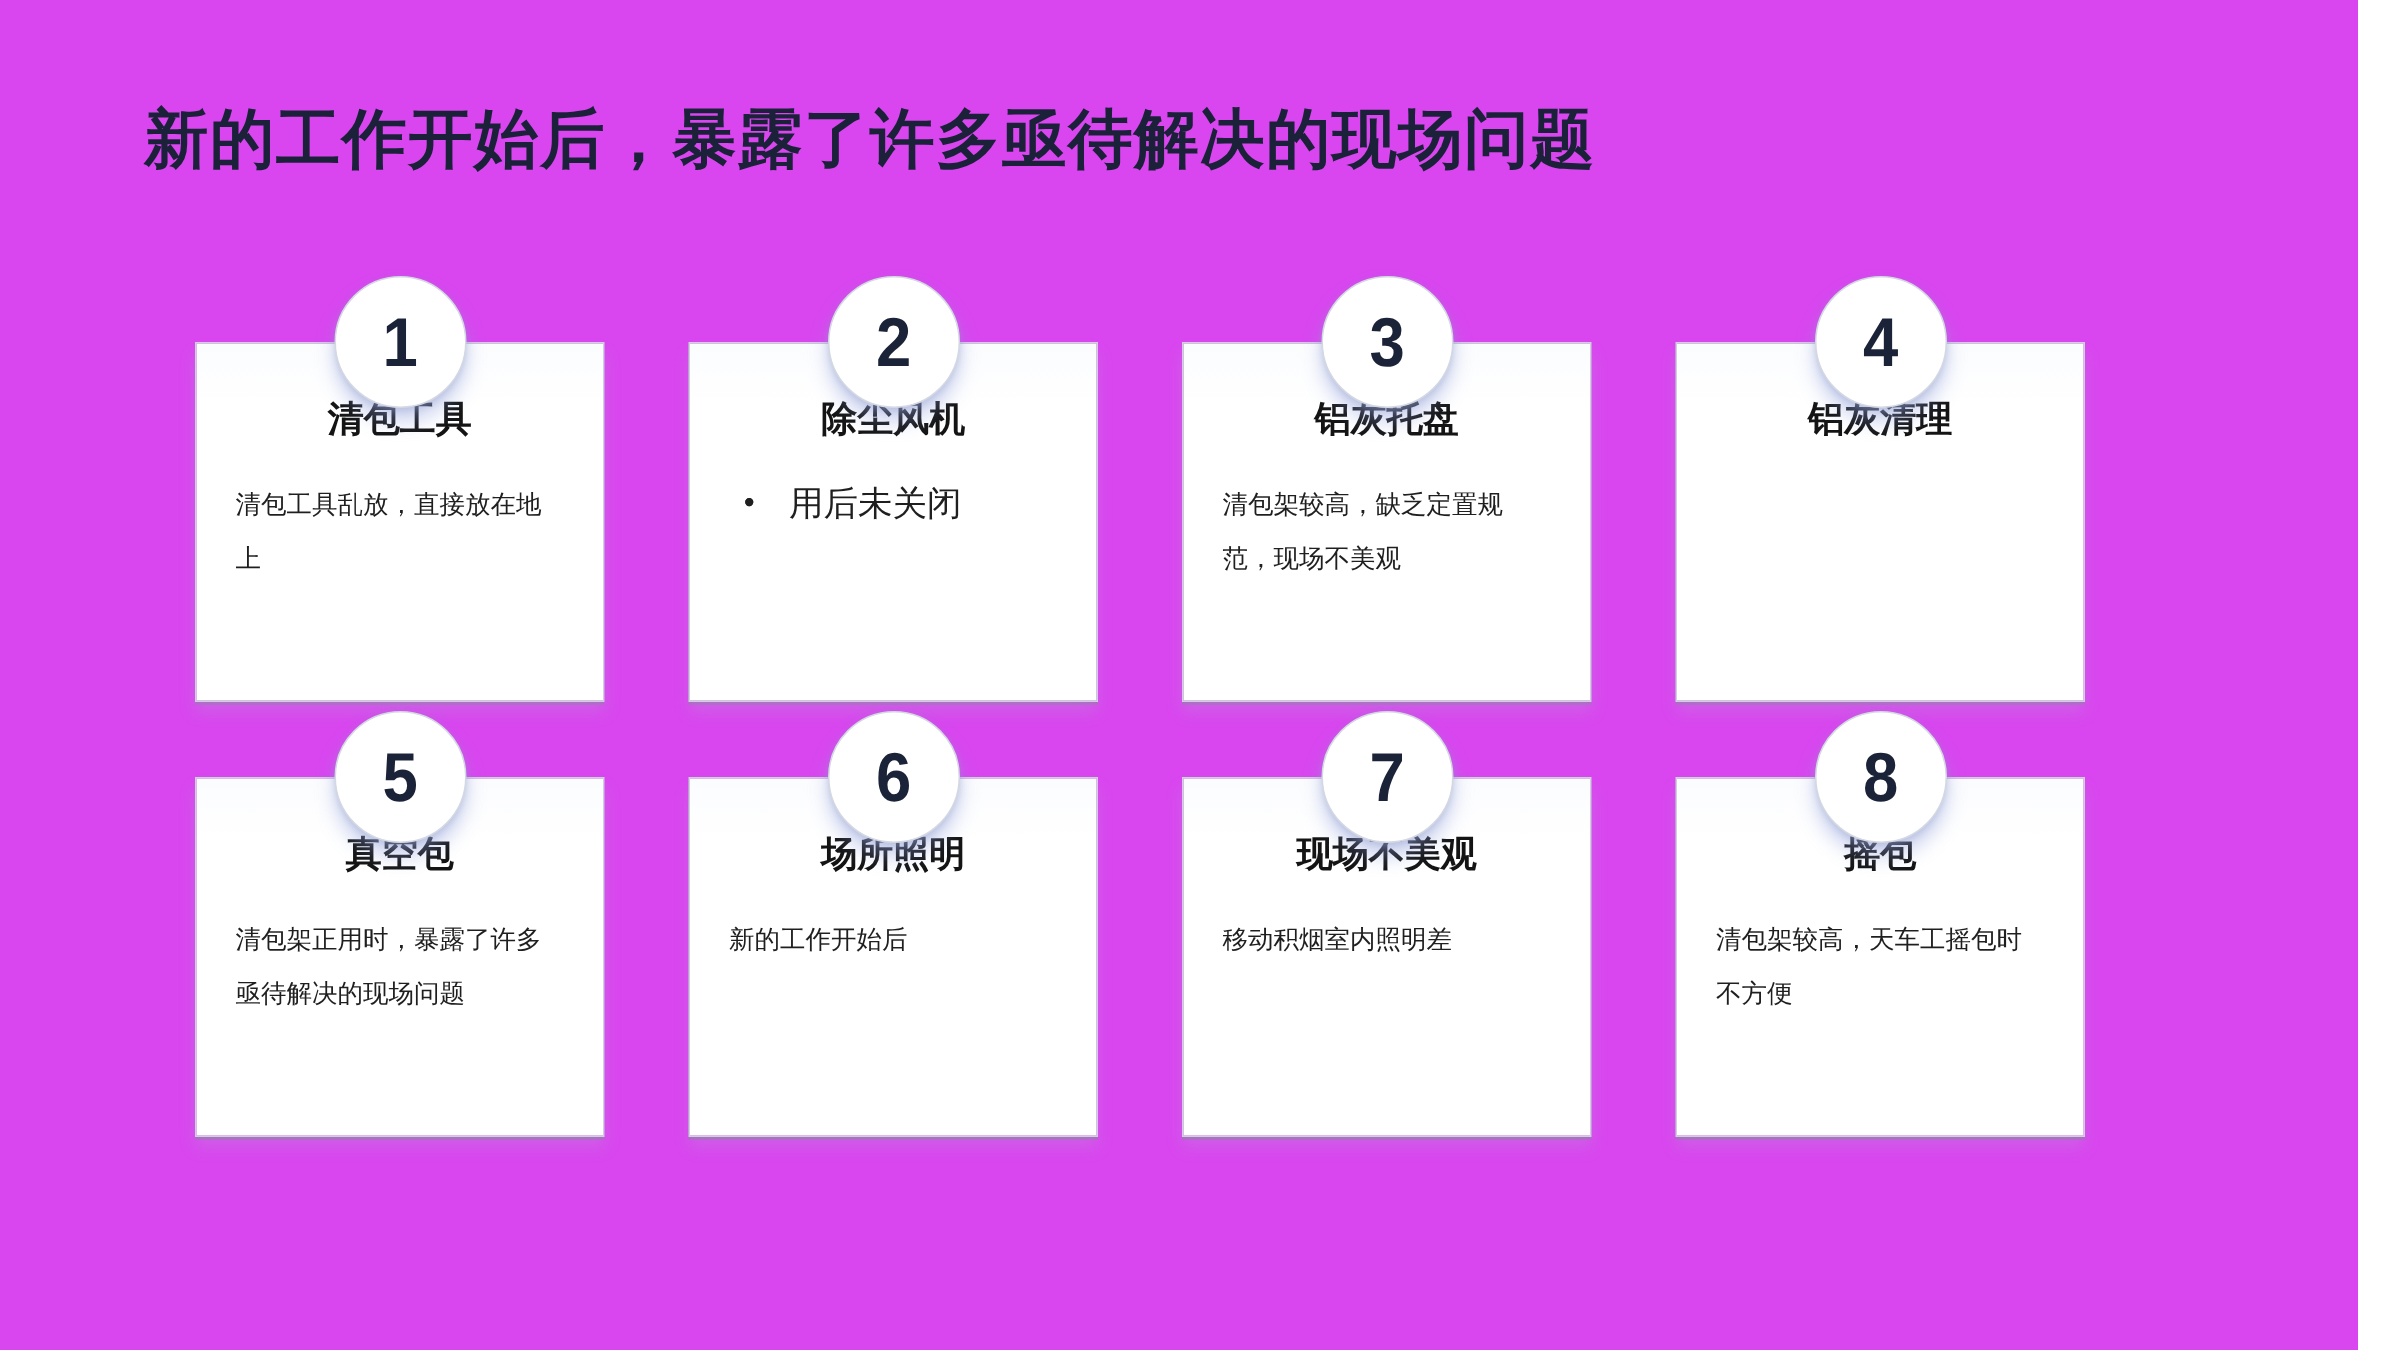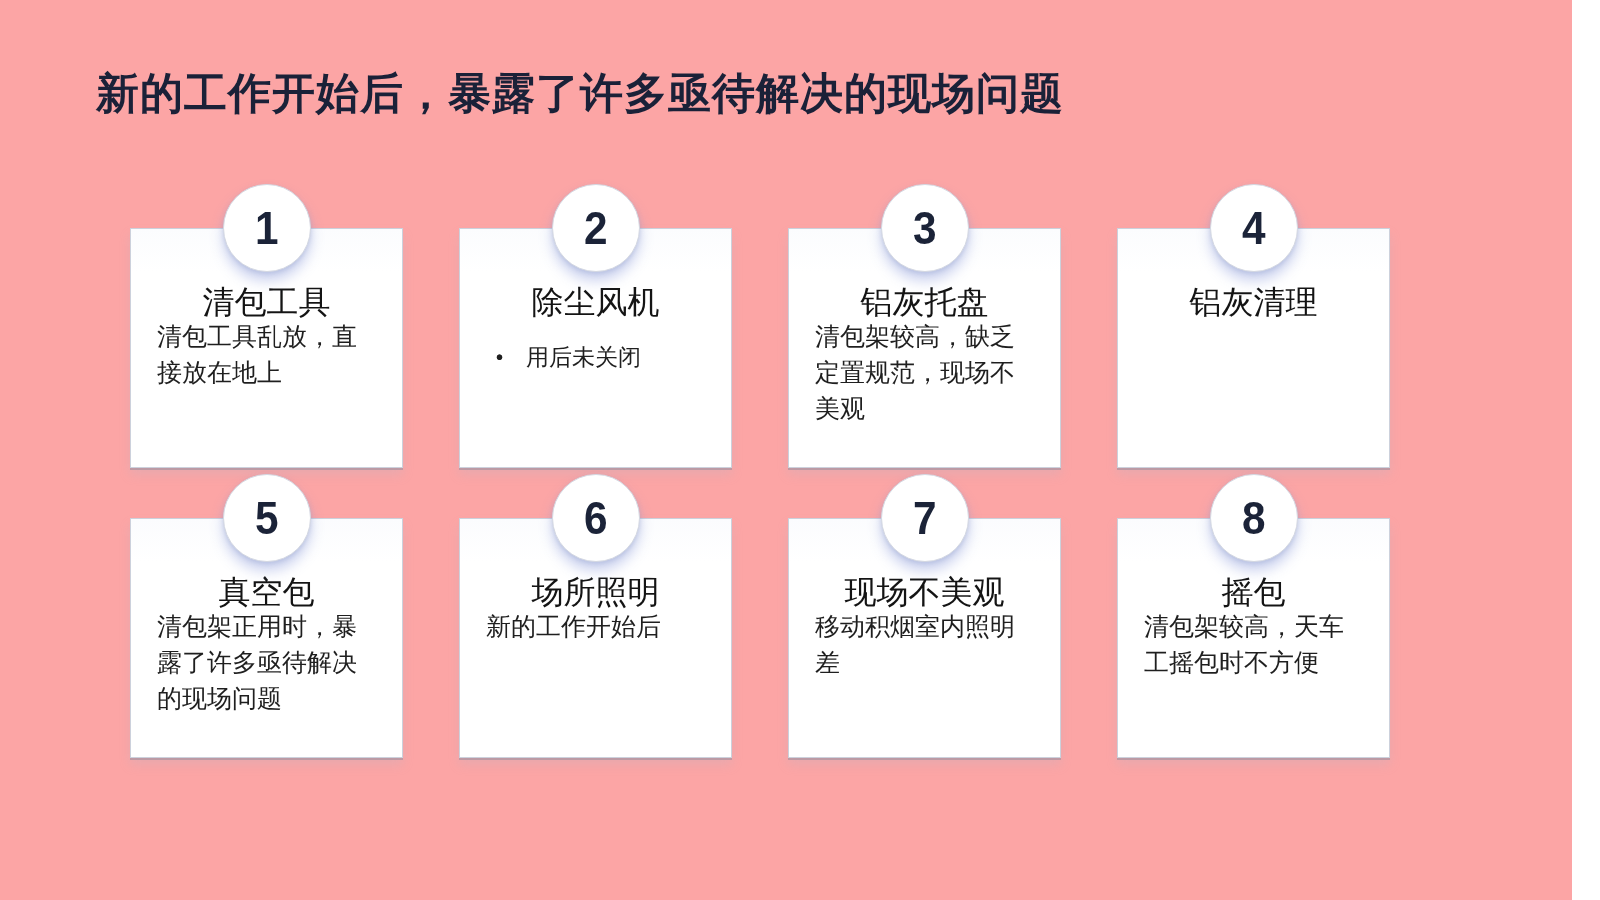--- a/index.html
+++ b/index.html
@@ -6,21 +6,21 @@
   html, body { width: 1600px; height: 900px; background: #ffffff; }
   body {
     font-family: "Liberation Sans", "DejaVu Sans", sans-serif;
     color: #1f1f1f;
     overflow: hidden;
   }
   .slide {
     position: relative;
     width: 1572px;
     height: 900px;
-    background: #fca5a5;
+    background: #d946ef;
   }
   .slide-title {
     position: absolute;
     left: 96px;
     top: 68px;
     font-size: 43px;
     line-height: 50px;
     font-weight: 900;
     letter-spacing: 1px;
     color: #1a2138;
@@ -62,31 +62,32 @@
     z-index: 2;
   }
   .number-badge span {
     font-size: 46px;
     font-weight: 800;
     color: #1b2338;
     transform: scaleX(0.92);
     line-height: 1;
   }
   .card-title {
-    margin-top: 57px;
-    font-size: 32px;
-    font-weight: 400;
+    margin-top: 35px;
+    font-size: 24px;
+    font-weight: 700;
     color: #141414;
     line-height: 32px;
     text-align: center;
   }
   .card-body {
+    margin-top: 23px;
     width: 100%;
     padding: 0 26px;
-    font-size: 25px;
+    font-size: 17px;
     line-height: 36px;
     color: #1f1f1f;
     text-align: left;
   }
   .bullet-list {
     margin-top: 21px;
     width: 100%;
     padding: 0 28px 0 66px;
     list-style: none;
   }

